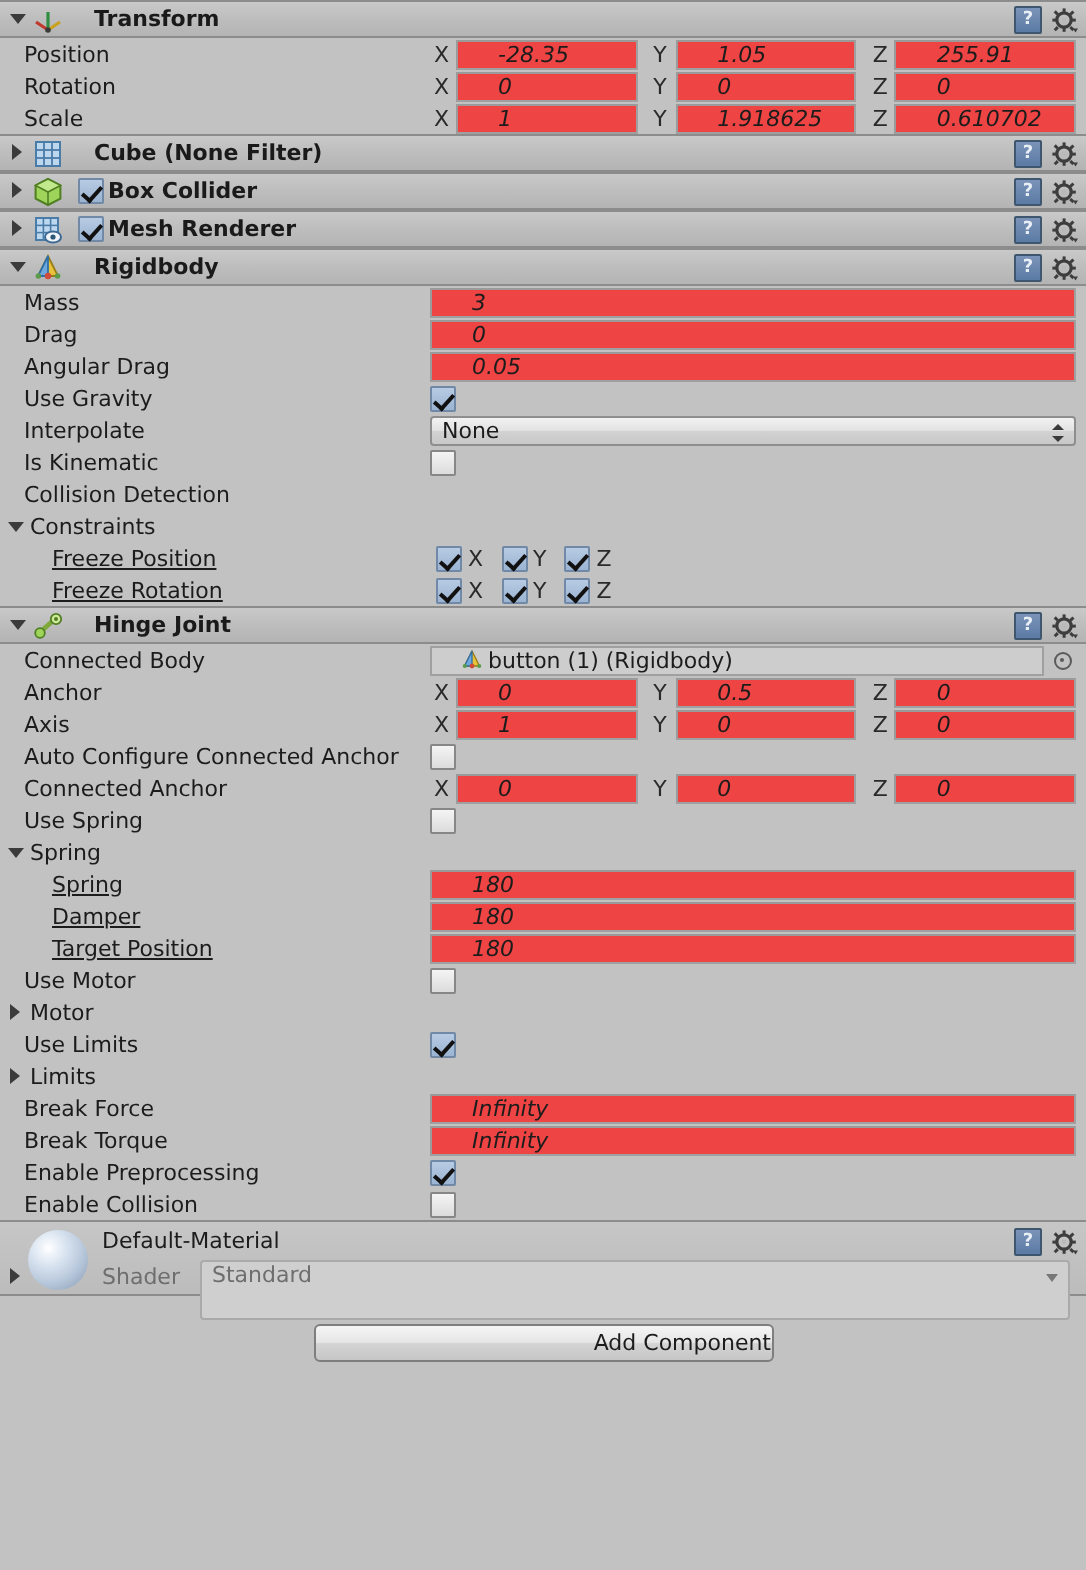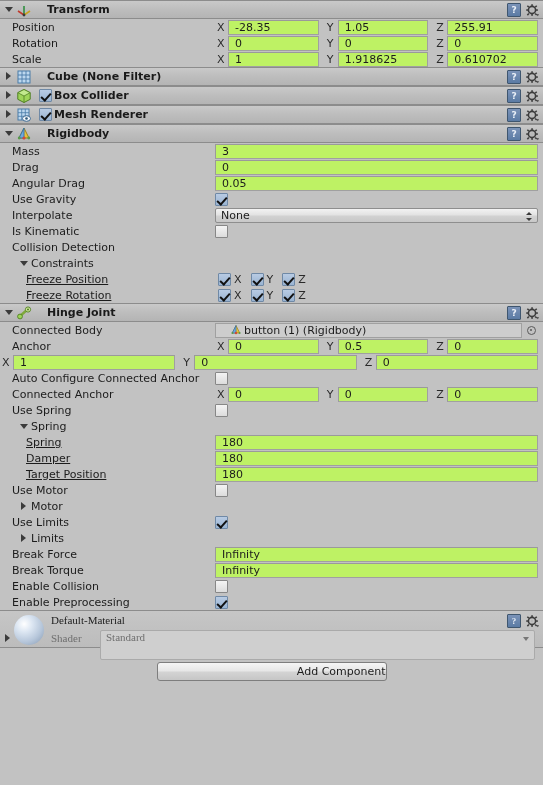--- a/index.html
+++ b/index.html
@@ -123,45 +123,46 @@
   .label {
     font-size: 11px;
     color: #1c1c1c;
     white-space: nowrap;
     padding-left: 12px;
     box-sizing: border-box;
     flex: 0 0 auto;
     width: 215px;
   }
   .label.indent1 { padding-left: 26px; text-decoration: underline; }
-  .label.foldlabel { padding-left: 16px; display: flex; align-items: center; }
+  .label.foldlabel { padding-left: 0; display: flex; align-items: center; }
   .label.foldlabel .foldout { margin-left: 2px; }
 
   .fields {
     flex: 1 1 auto;
     display: flex;
     align-items: center;
     height: 16px;
     padding-right: 5px;
   }
 
   
   .tf {
-    background: #bef264;
+    background: #ef4444;
     border: 1px solid #a0a0a0;
     border-top-color: #9a9a9a;
     border-left-color: #9a9a9a;
     height: 15px;
     box-sizing: border-box;
     font-size: 11px;
     color: #1c1c1c;
     line-height: 13px;
-    padding-left: 6px;
+    padding-left: 20px;
     overflow: hidden;
     white-space: nowrap;
+    font-style: italic;
   }
   .tf.wide { flex: 1 1 auto; }
 
   .axis-group {
     display: flex;
     align-items: center;
     flex: 1 1 auto;
   }
   .axis-lbl {
     font-size: 11px;
@@ -297,21 +298,20 @@
   }
 
   
   .mat-block {
     border-top: 1px solid #8c8c8c;
     border-bottom: 1px solid #8c8c8c;
     background: linear-gradient(to bottom, #c6c6c6, #bcbcbc);
     height: 38px;
     position: relative;
     box-sizing: border-box;
-    font-family: Liberation Serif, serif;
   }
   .mat-sphere {
     position: absolute;
     left: 14px; top: 4px;
     width: 30px; height: 30px;
     border-radius: 50%;
     background: radial-gradient(circle at 34% 30%, #ffffff 0%, #dce6f2 28%, #b6c6da 62%, #93a6bd 88%, #8496ac 100%);
   }
   .mat-fold {
     position: absolute;
@@ -704,20 +704,21 @@
           <span class="axis-lbl">X</span>
           <div class="tf axis-field">0</div>
           <span class="axis-lbl">Y</span>
           <div class="tf axis-field">0.5</div>
           <span class="axis-lbl">Z</span>
           <div class="tf axis-field">0</div>
         </div>
       </div>
     </div>
     <div class="row">
+      <div class="label">Axis</div>
       <div class="fields">
         <div class="axis-group">
           <span class="axis-lbl">X</span>
           <div class="tf axis-field">1</div>
           <span class="axis-lbl">Y</span>
           <div class="tf axis-field">0</div>
           <span class="axis-lbl">Z</span>
           <div class="tf axis-field">0</div>
         </div>
       </div>
@@ -804,29 +805,29 @@
         <div class="tf wide">Infinity</div>
       </div>
     </div>
     <div class="row">
       <div class="label">Break Torque</div>
       <div class="fields">
         <div class="tf wide">Infinity</div>
       </div>
     </div>
     <div class="row">
+      <div class="label">Enable Preprocessing</div>
+      <div class="fields">
+        <span class="cb on"></span>
+      </div>
+    </div>
+    <div class="row">
       <div class="label">Enable Collision</div>
       <div class="fields">
         <span class="cb"></span>
-      </div>
-    </div>
-    <div class="row">
-      <div class="label">Enable Preprocessing</div>
-      <div class="fields">
-        <span class="cb on"></span>
       </div>
     </div>
     <div class="mat-block">
       <span class="foldout closed mat-fold"></span>
       <div class="mat-sphere"></div>
       <div class="mat-name">Default-Material</div>
       <div class="mat-shader-label">Shader</div>
       <div class="mat-shader-popup">Standard<span class="caret"></span></div>
       <div class="mat-right">
         <div class="help-icon"></div>

